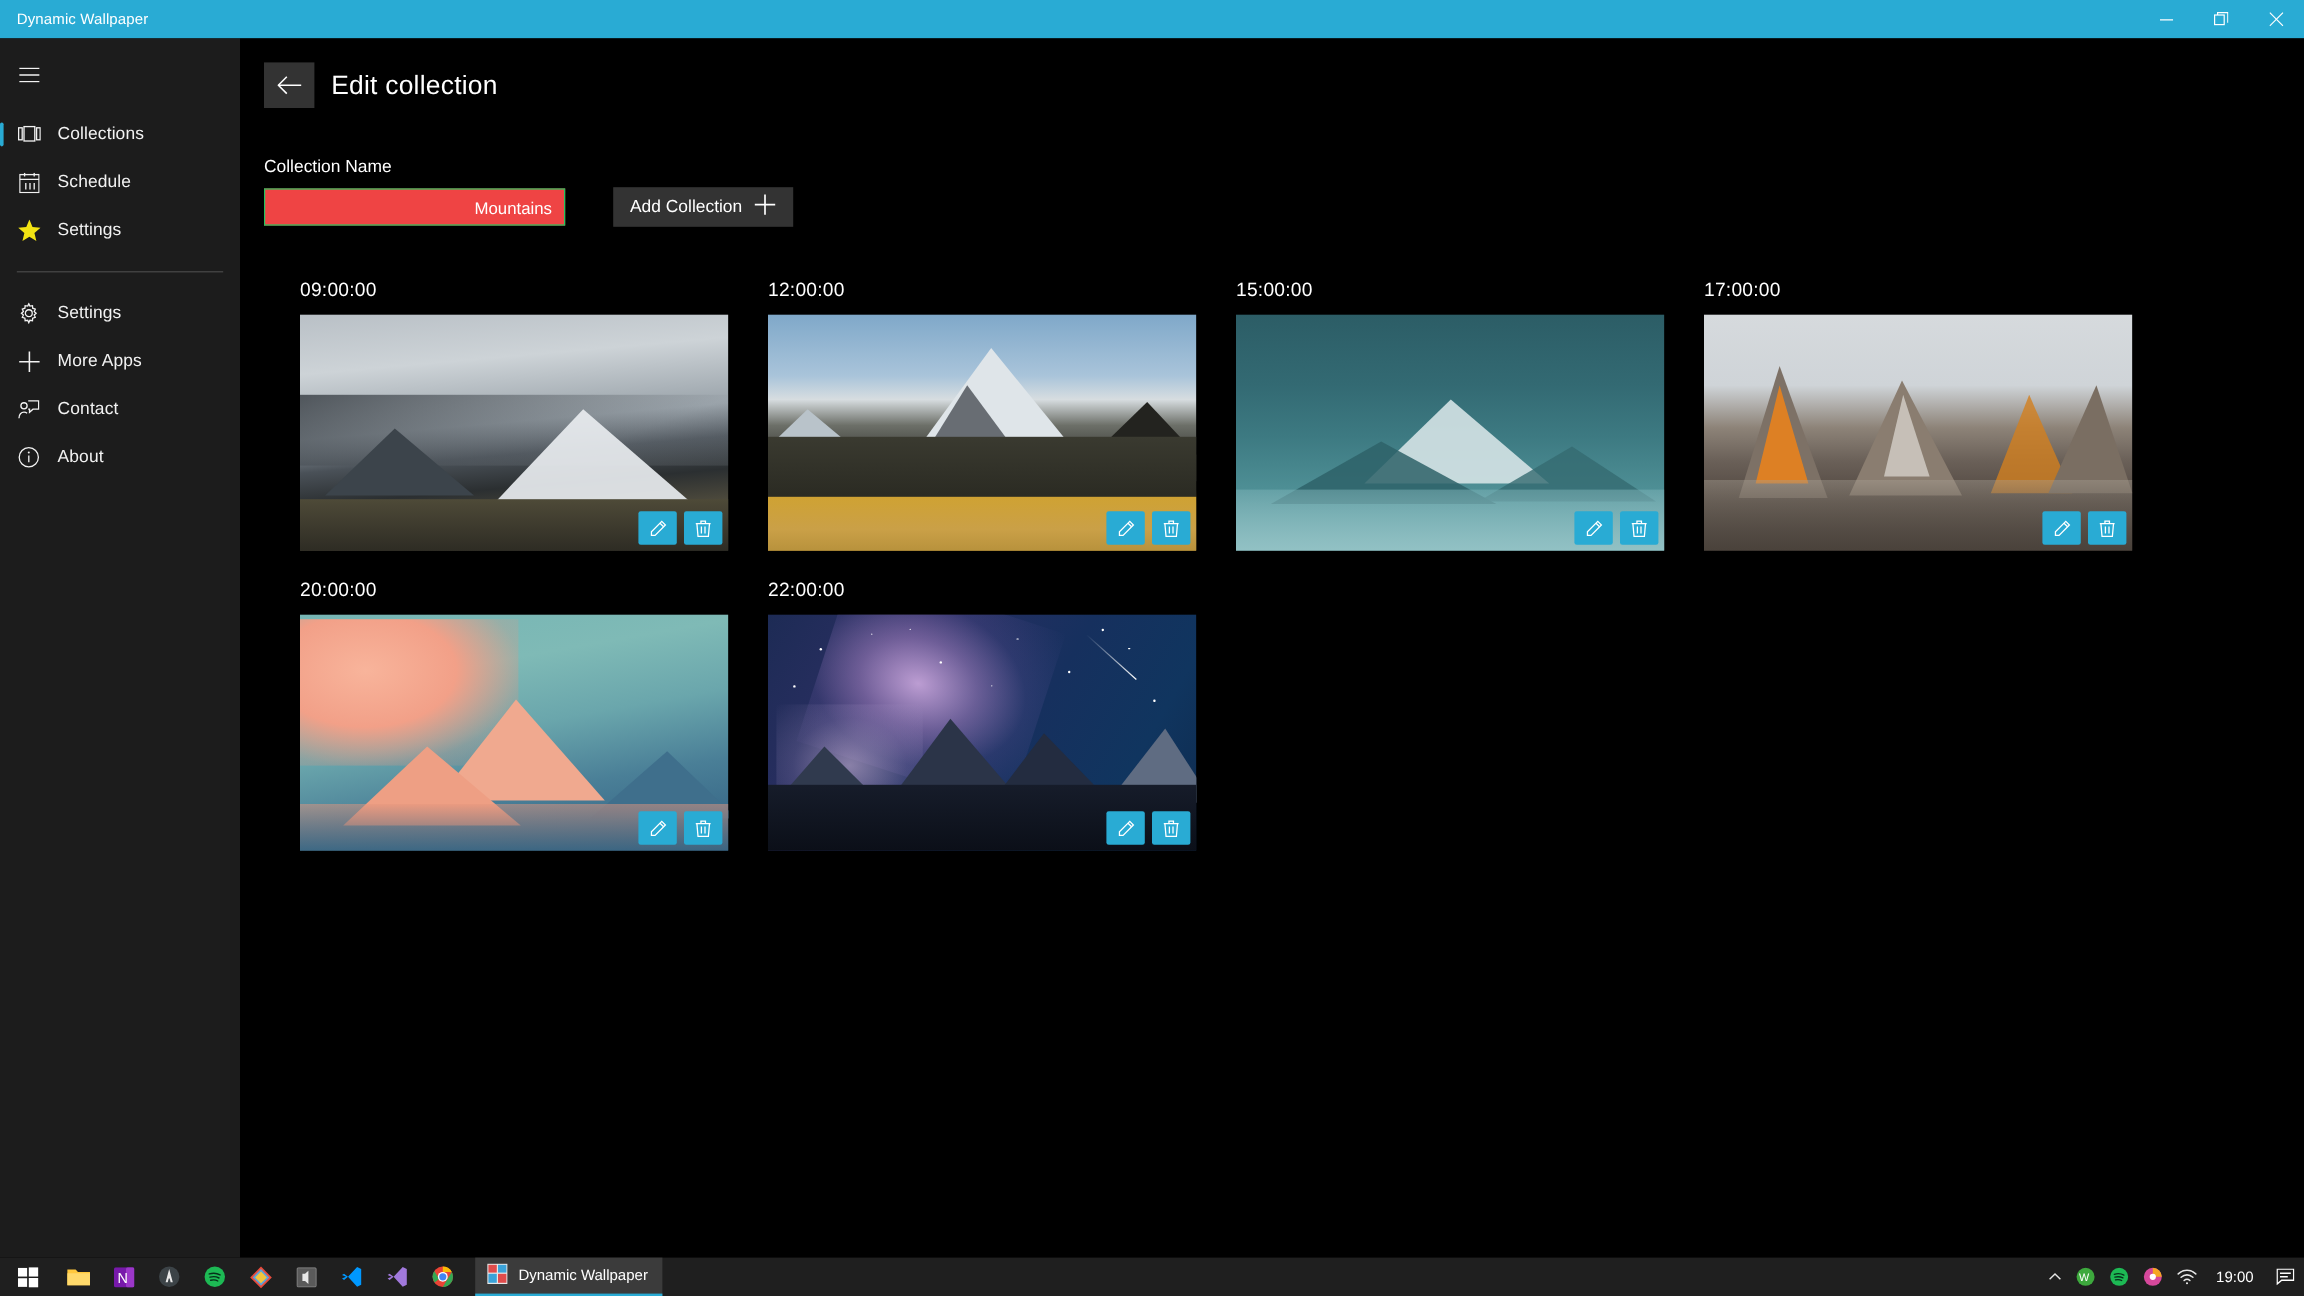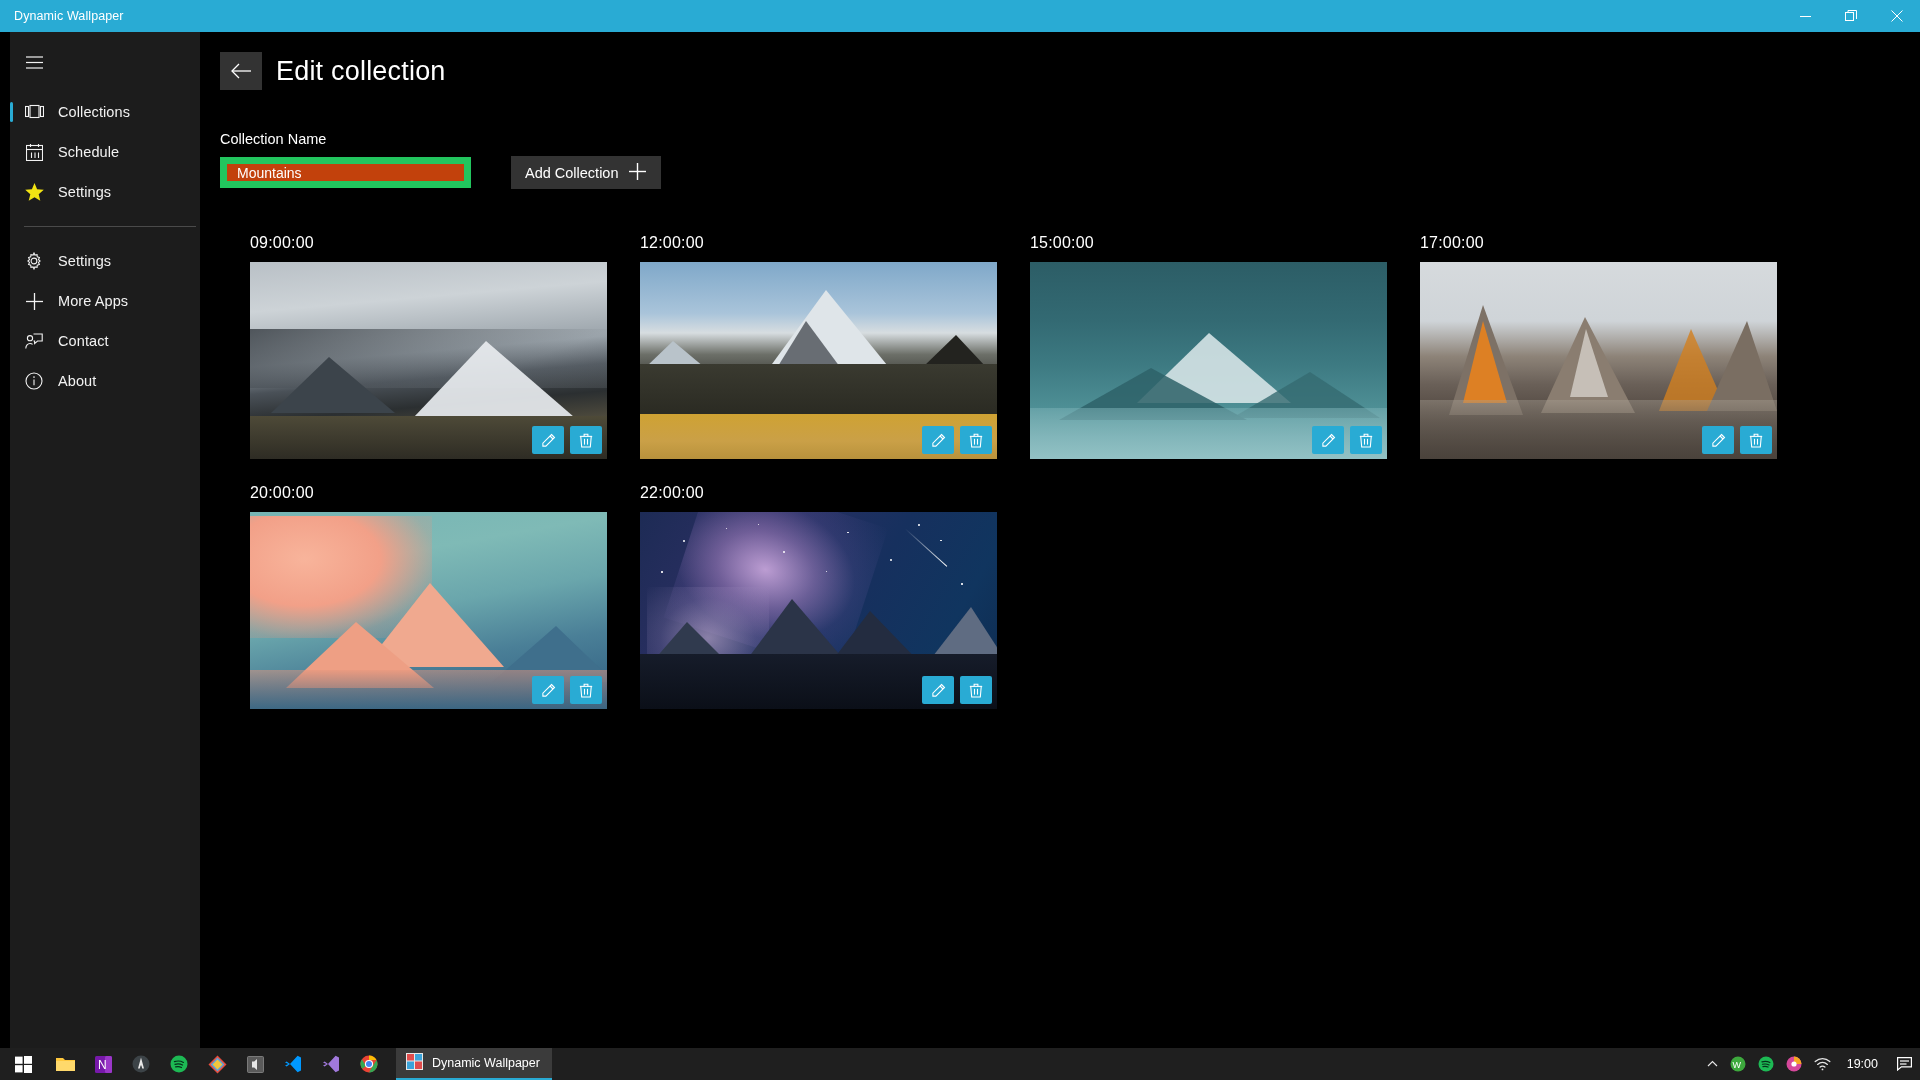--- a/index.html
+++ b/index.html
@@ -27,21 +27,20 @@
     display: flex; align-items: center; justify-content: center;
     color: #fff;
   }
   .win-btn svg { display: block; }
 
   
   .sidebar {
     position: absolute; top: 32px; left: 0; width: 200px; height: 1016px;
     background: #1C1C1C;
     padding-top: 0;
-    margin-left: 10px;
   }
   .hamburger {
     width: 48px; height: 48px; margin-top: 6px;
     display: flex; align-items: center; justify-content: center;
   }
   .hamburger svg { display: block; }
   .nav-list { margin-top: 6px; }
   .nav-item {
     position: relative; height: 40px; display: flex; align-items: center;
     padding-left: 0; cursor: default;
@@ -69,38 +68,38 @@
   .page-header {
     display: flex; align-items: center;
     padding: 20px 0 0 20px;
   }
   .back-btn {
     width: 42px; height: 38px; background: #333333;
     display: flex; align-items: center; justify-content: center;
     color: #fff; border: none;
   }
   .page-title {
-    color: #fff; font-size: 27px; font-weight: 400;
+    color: #fff; font-size: 22px; font-weight: 400;
     margin-left: 14px; letter-spacing: .2px;
   }
 
   .form-row-label {
     color: #fff; font-size: 14.5px;
     padding-left: 20px; margin-top: 41px;
   }
   .form-row {
     display: flex; align-items: center;
     padding-left: 20px; margin-top: 9px;
   }
   .name-input {
     width: 251px; height: 31px;
-    background: #c2410c; color: #fff;
-    border: 7px solid #22c55e;
+    background: #ef4444; color: #fff;
+    border: 1px solid #22c55e;
     font-family: "Liberation Sans", sans-serif;
-    font-size: 14px; padding: 0 10px; outline: none;
+    font-size: 14px; padding: 0 10px; outline: none; text-align: right;
   }
   .add-btn {
     margin-left: 40px;
     height: 33px; min-width: 136px;
     background: #333333; color: #fff;
     border: none; display: flex; align-items: center;
     justify-content: center; gap: 9px;
     font-family: "Liberation Sans", sans-serif;
     font-size: 14.5px; padding: 0 14px;
   }

